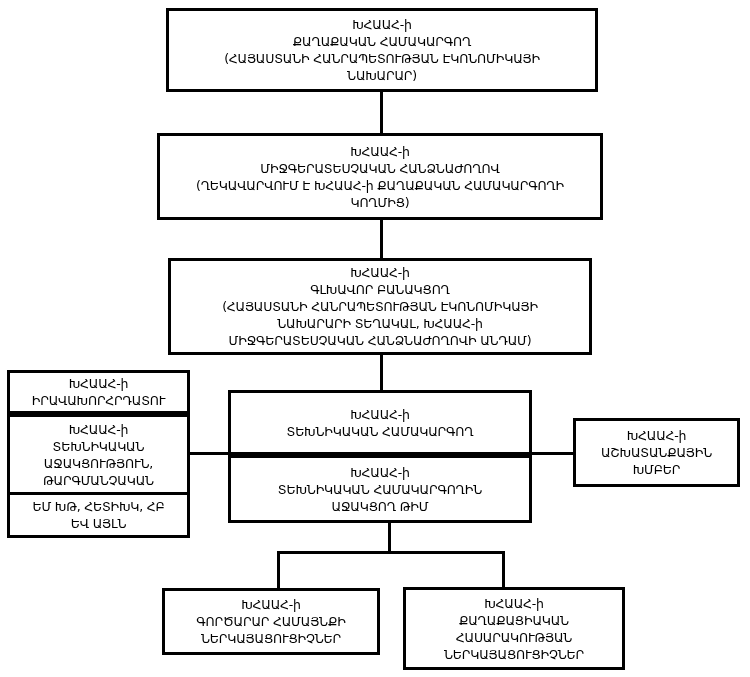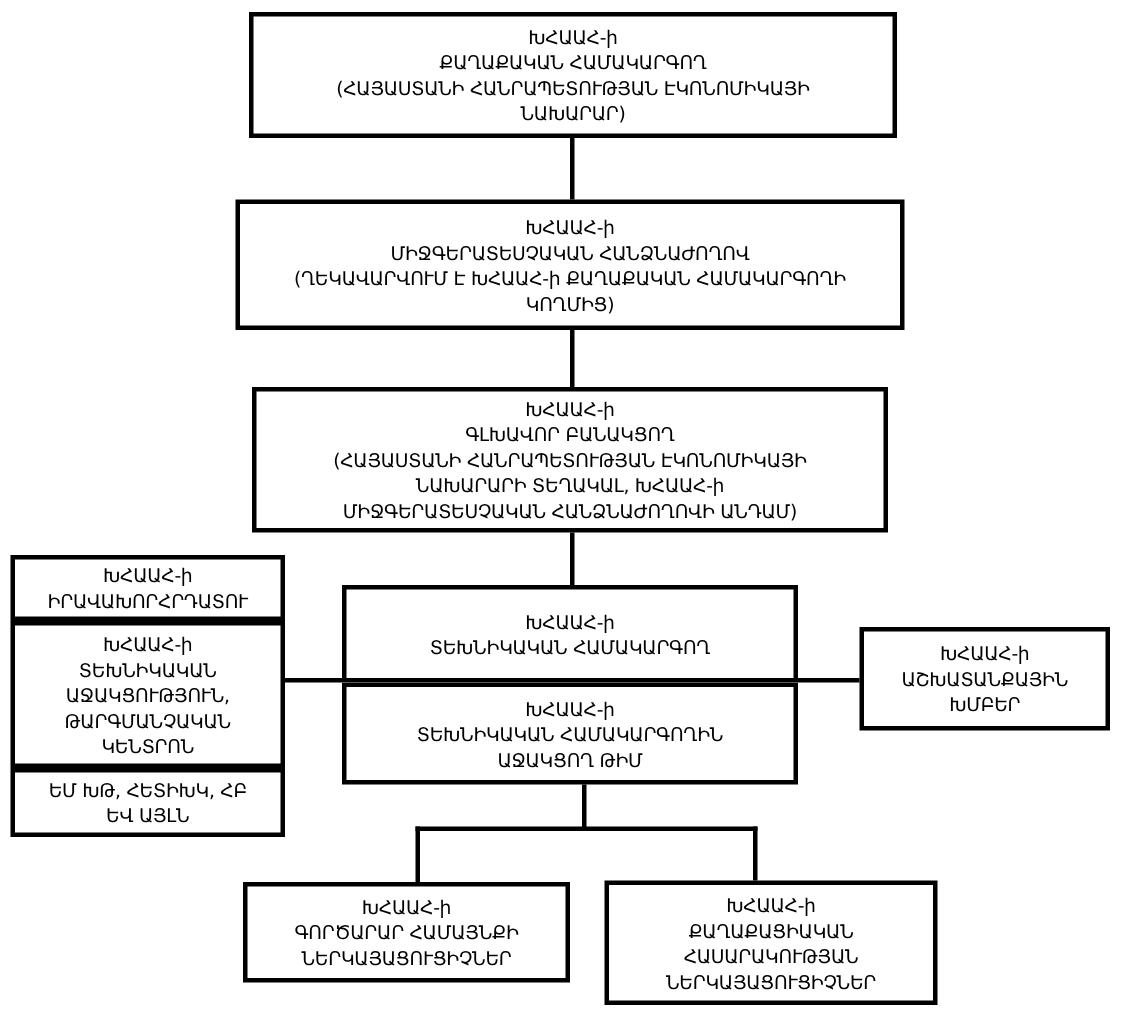--- a/index.html
+++ b/index.html
@@ -56,21 +56,21 @@
 
   <div class="box" style="left:7px; top:370px; width:183px; height:44px;">ԽՀԱԱՀ-ի
 ԻՐԱՎԱԽՈՐՀՐԴԱՏՈՒ</div>
 
   <div class="box" style="left:7px; top:414px; width:183px; height:98px;">ԽՀԱԱՀ-ի
 ՏԵԽՆԻԿԱԿԱՆ
 ԱՋԱԿՑՈՒԹՅՈՒՆ,
 ԹԱՐԳՄԱՆՉԱԿԱՆ
 ԿԵՆՏՐՈՆ</div>
 
-  <div class="box" style="left:7px; top:512px; width:183px; height:46px;">ԵՄ ԽԹ, ՀԵՏԻԽԿ, ՀԲ
+  <div class="box" style="left:7px; top:492px; width:183px; height:46px;">ԵՄ ԽԹ, ՀԵՏԻԽԿ, ՀԲ
 ԵՎ ԱՅԼՆ</div>
 
   <div class="box" style="left:228px; top:390px; width:304px; height:65px;">ԽՀԱԱՀ-ի
 ՏԵԽՆԻԿԱԿԱՆ ՀԱՄԱԿԱՐԳՈՂ</div>
 
   <div class="box" style="left:228px; top:455px; width:304px; height:68px;">ԽՀԱԱՀ-ի
 ՏԵԽՆԻԿԱԿԱՆ ՀԱՄԱԿԱՐԳՈՂԻՆ
 ԱՋԱԿՑՈՂ ԹԻՄ</div>
 
   <div class="box" style="left:573px; top:418px; width:167px; height:69px;">ԽՀԱԱՀ-ի

